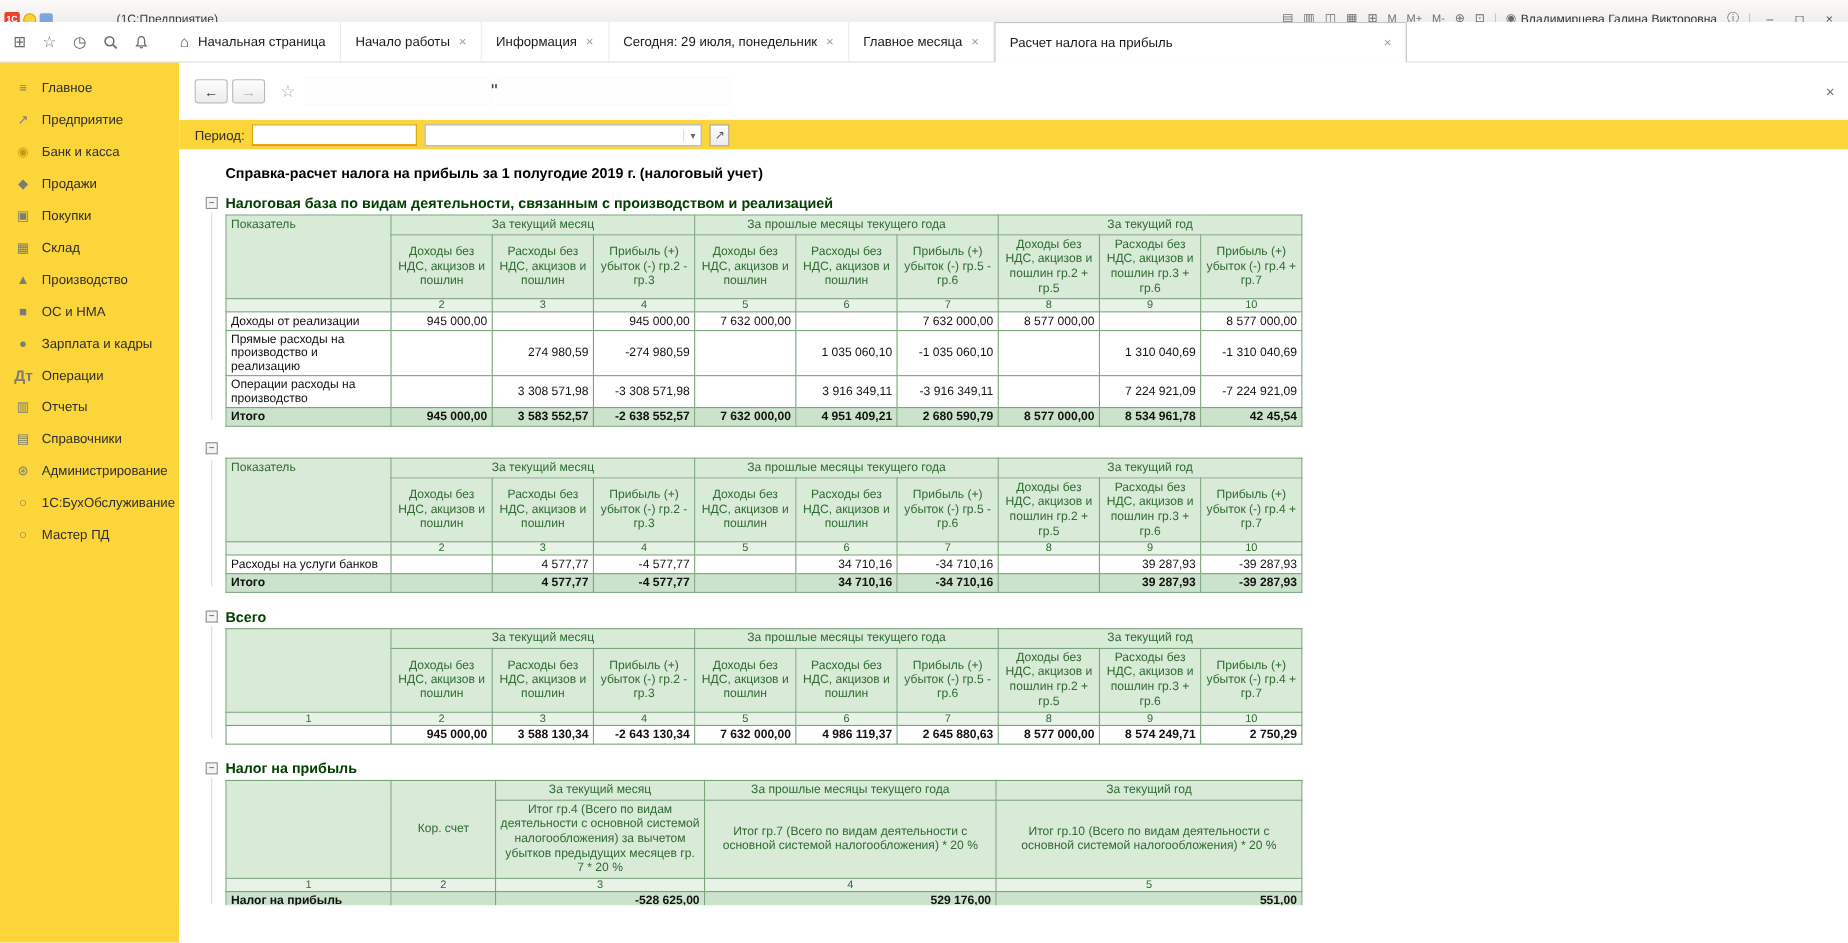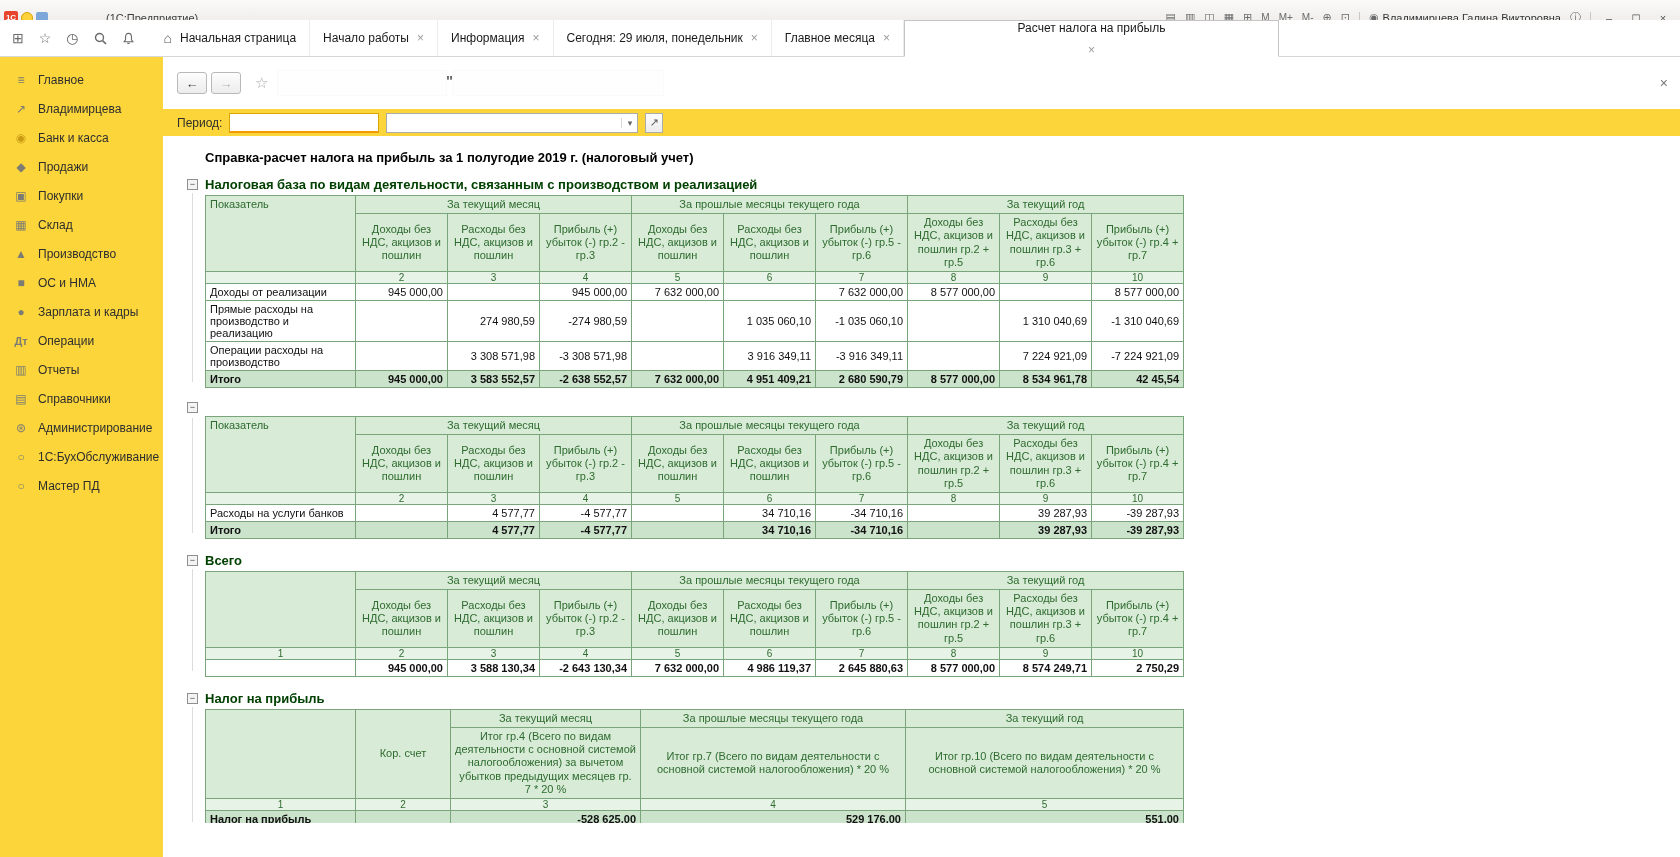--- a/index.html
+++ b/index.html
@@ -26,28 +26,28 @@
   .tabbar { position:absolute; top:20px; left:0; right:0; height:37px; background:#fff;
     border-bottom:1px solid #d6d6d6; display:flex; align-items:stretch; }
   .quickbar { display:flex; align-items:center; gap:15px; padding:0 16px 0 12px; color:#5e5e5e; }
   .qic { font-size:14px; line-height:1; cursor:pointer; color:#6a6a6a; }
   .qic svg { display:block; }
   .tab { display:flex; align-items:center; gap:8px; padding:0 13px; font-size:12px; color:#1a1a1a;
     border-right:1px solid #ececec; cursor:pointer; white-space:nowrap; }
   .tab .home-ic { font-size:14px; color:#555; }
   .tab-close { color:#9a9a9a; font-size:12px; cursor:pointer; }
   .tab.active { width:375px; background:#fff; border:1px solid #c4c4c4; border-bottom:1px solid #fff;
-    margin-bottom:-1px; justify-content:space-between;flex-direction:column; }
+    margin-bottom:-1px; justify-content:space-between; }
 
   
   .sidebar { position:absolute; top:57px; left:0; width:163px; bottom:0; background:#fbd53a; padding-top:8px; }
   .sb-item { height:29px; display:flex; align-items:center; gap:9px; padding:0 8px 0 13px;
     font-size:12px; color:#2e2e2e; cursor:pointer; }
   .glyph { width:16px; text-align:center; color:#7c7c74; font-size:12px; flex:0 0 16px; }
-  .glyph.small { font-size:11px; font-weight:bold; }
+  .glyph.small { font-size:14px; font-weight:bold; }
   .glyph.gold { color:#c99a12; }
 
   
   .content { position:absolute; top:57px; left:163px; right:0; bottom:0; background:#fff; }
 
   .form-header { height:52px; display:flex; align-items:center; padding:0 14px; position:relative; }
   .navbtn { width:30px; height:22px; border:1px solid #b9b9b9; background:linear-gradient(#fdfdfd,#ececec);
     border-radius:3px; font-size:13px; color:#444; cursor:pointer; }
   .navbtn + .navbtn { margin-left:4px; }
   .navbtn.disabled { color:#b5b5b5; }
@@ -173,21 +173,21 @@
   </div>
 </div>
 
 <nav class="sidebar">
   <div class="sb-item">
       <span class="glyph">≡</span>
       <span>Главное</span>
     </div>
   <div class="sb-item">
       <span class="glyph">↗</span>
-      <span>Владимирцева</span>
+      <span>Предприятие</span>
     </div>
   <div class="sb-item">
       <span class="glyph gold">◉</span>
       <span>Банк и касса</span>
     </div>
   <div class="sb-item">
       <span class="glyph">◆</span>
       <span>Продажи</span>
     </div>
   <div class="sb-item">

